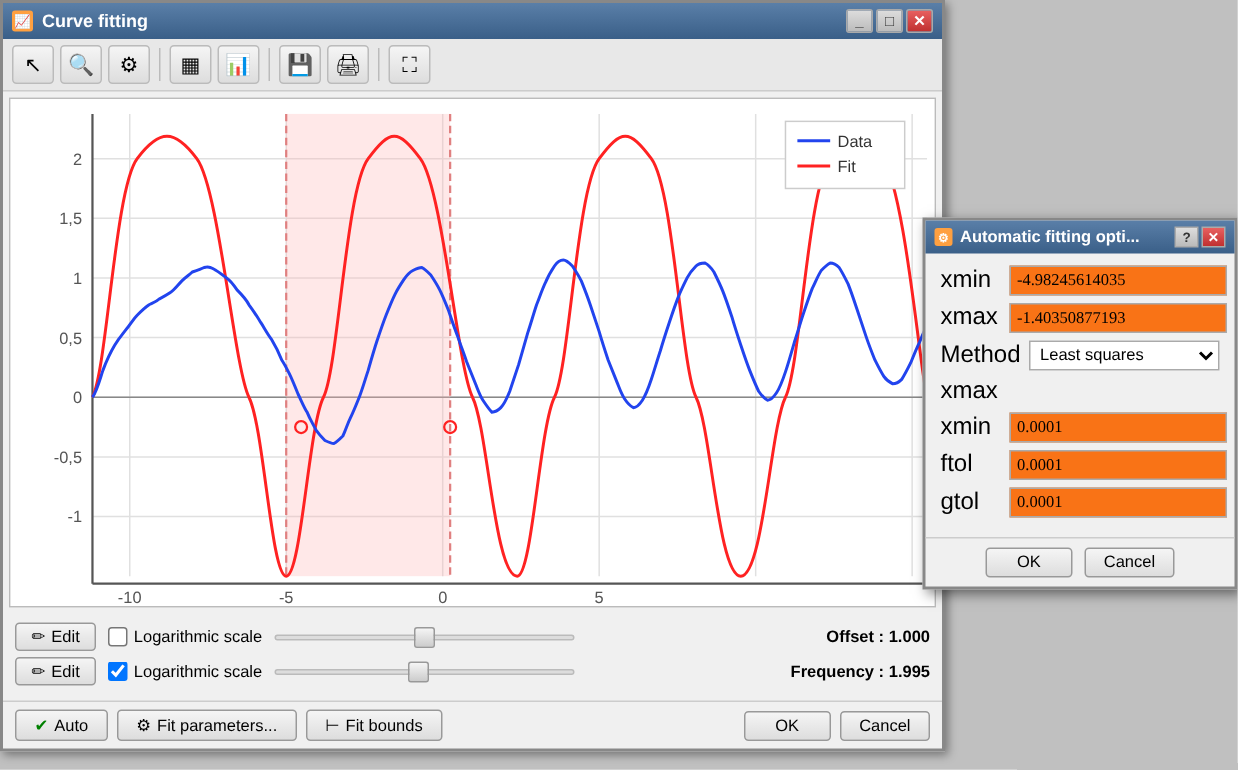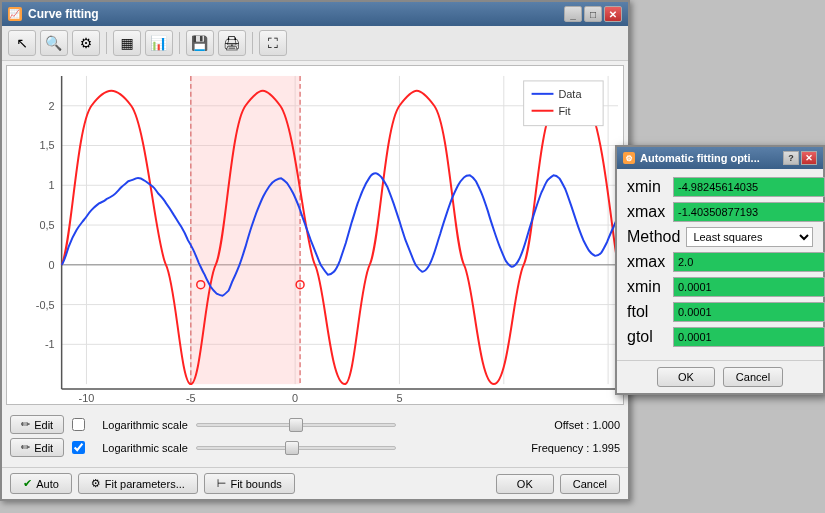--- a/index.html
+++ b/index.html
@@ -89,21 +89,21 @@
     .edit-btn {
       padding: 2px 10px;
       border: 1px solid #999;
       border-radius: 3px;
       background: linear-gradient(to bottom, #f5f5f5, #ddd);
       cursor: pointer;
       font-size: 11px;
       display: flex; align-items: center; gap: 4px;
     }
 
-    .checkbox-label { display: flex; align-items: center; gap: 17px; font-size: 11px; }
+    .checkbox-label { display: flex; align-items: center; gap: 4px; font-size: 11px; }
     input[type=checkbox] { cursor: pointer; }
 
     .slider {
       flex: 1;
       height: 4px;
       -webkit-appearance: none;
       appearance: none;
       background: #ddd;
       border: 1px solid #bbb;
       border-radius: 2px;
@@ -113,21 +113,21 @@
 
     .slider::-webkit-slider-thumb {
       -webkit-appearance: none;
       width: 14px; height: 14px;
       background: linear-gradient(to bottom, #f5f5f5, #ccc);
       border: 1px solid #999;
       border-radius: 2px;
       cursor: pointer;
     }
 
-    .offset-label { margin-left: auto; font-size: 11px; font-weight: normal; }
+    .offset-label { margin-left: auto; font-size: 11px; font-weight: bold; }
 
     .bottom-bar {
       padding: 5px 8px;
       display: flex;
       align-items: center;
       gap: 6px;
       border-top: 1px solid #ccc;
     }
 
     .action-btn {
@@ -202,23 +202,24 @@
       margin-bottom: 5px;
       gap: 6px;
     }
 
     .form-label { font-size: 16px; min-width: 40px; }
 
     .form-input {
       flex: 1;
       padding: 2px 4px;
       border: 1px solid #aaa;
-      background: #22c55e;
+      background: #f97316;
       font-size: 11px;
       height: 20px;
+      font-family: Liberation Serif, serif;
     }
 
     .form-select {
       flex: 1;
       padding: 1px 2px;
       border: 1px solid #aaa;
       background: white;
       font-size: 11px;
       height: 20px;
     }
@@ -474,21 +475,20 @@
       </div>
       <div class="form-row">
         <span class="form-label">Method</span>
         <select class="form-select">
           <option>Least squares</option>
           <option>Robust</option>
         </select>
       </div>
       <div class="form-row">
         <span class="form-label">xmax</span>
-        <input type="text" class="form-input" value="2.0" style="">
       </div>
       <div class="form-row">
         <span class="form-label">xmin</span>
         <input type="text" class="form-input" value="0.0001" style="">
       </div>
       <div class="form-row">
         <span class="form-label">ftol</span>
         <input type="text" class="form-input" value="0.0001" style="">
       </div>
       <div class="form-row">

